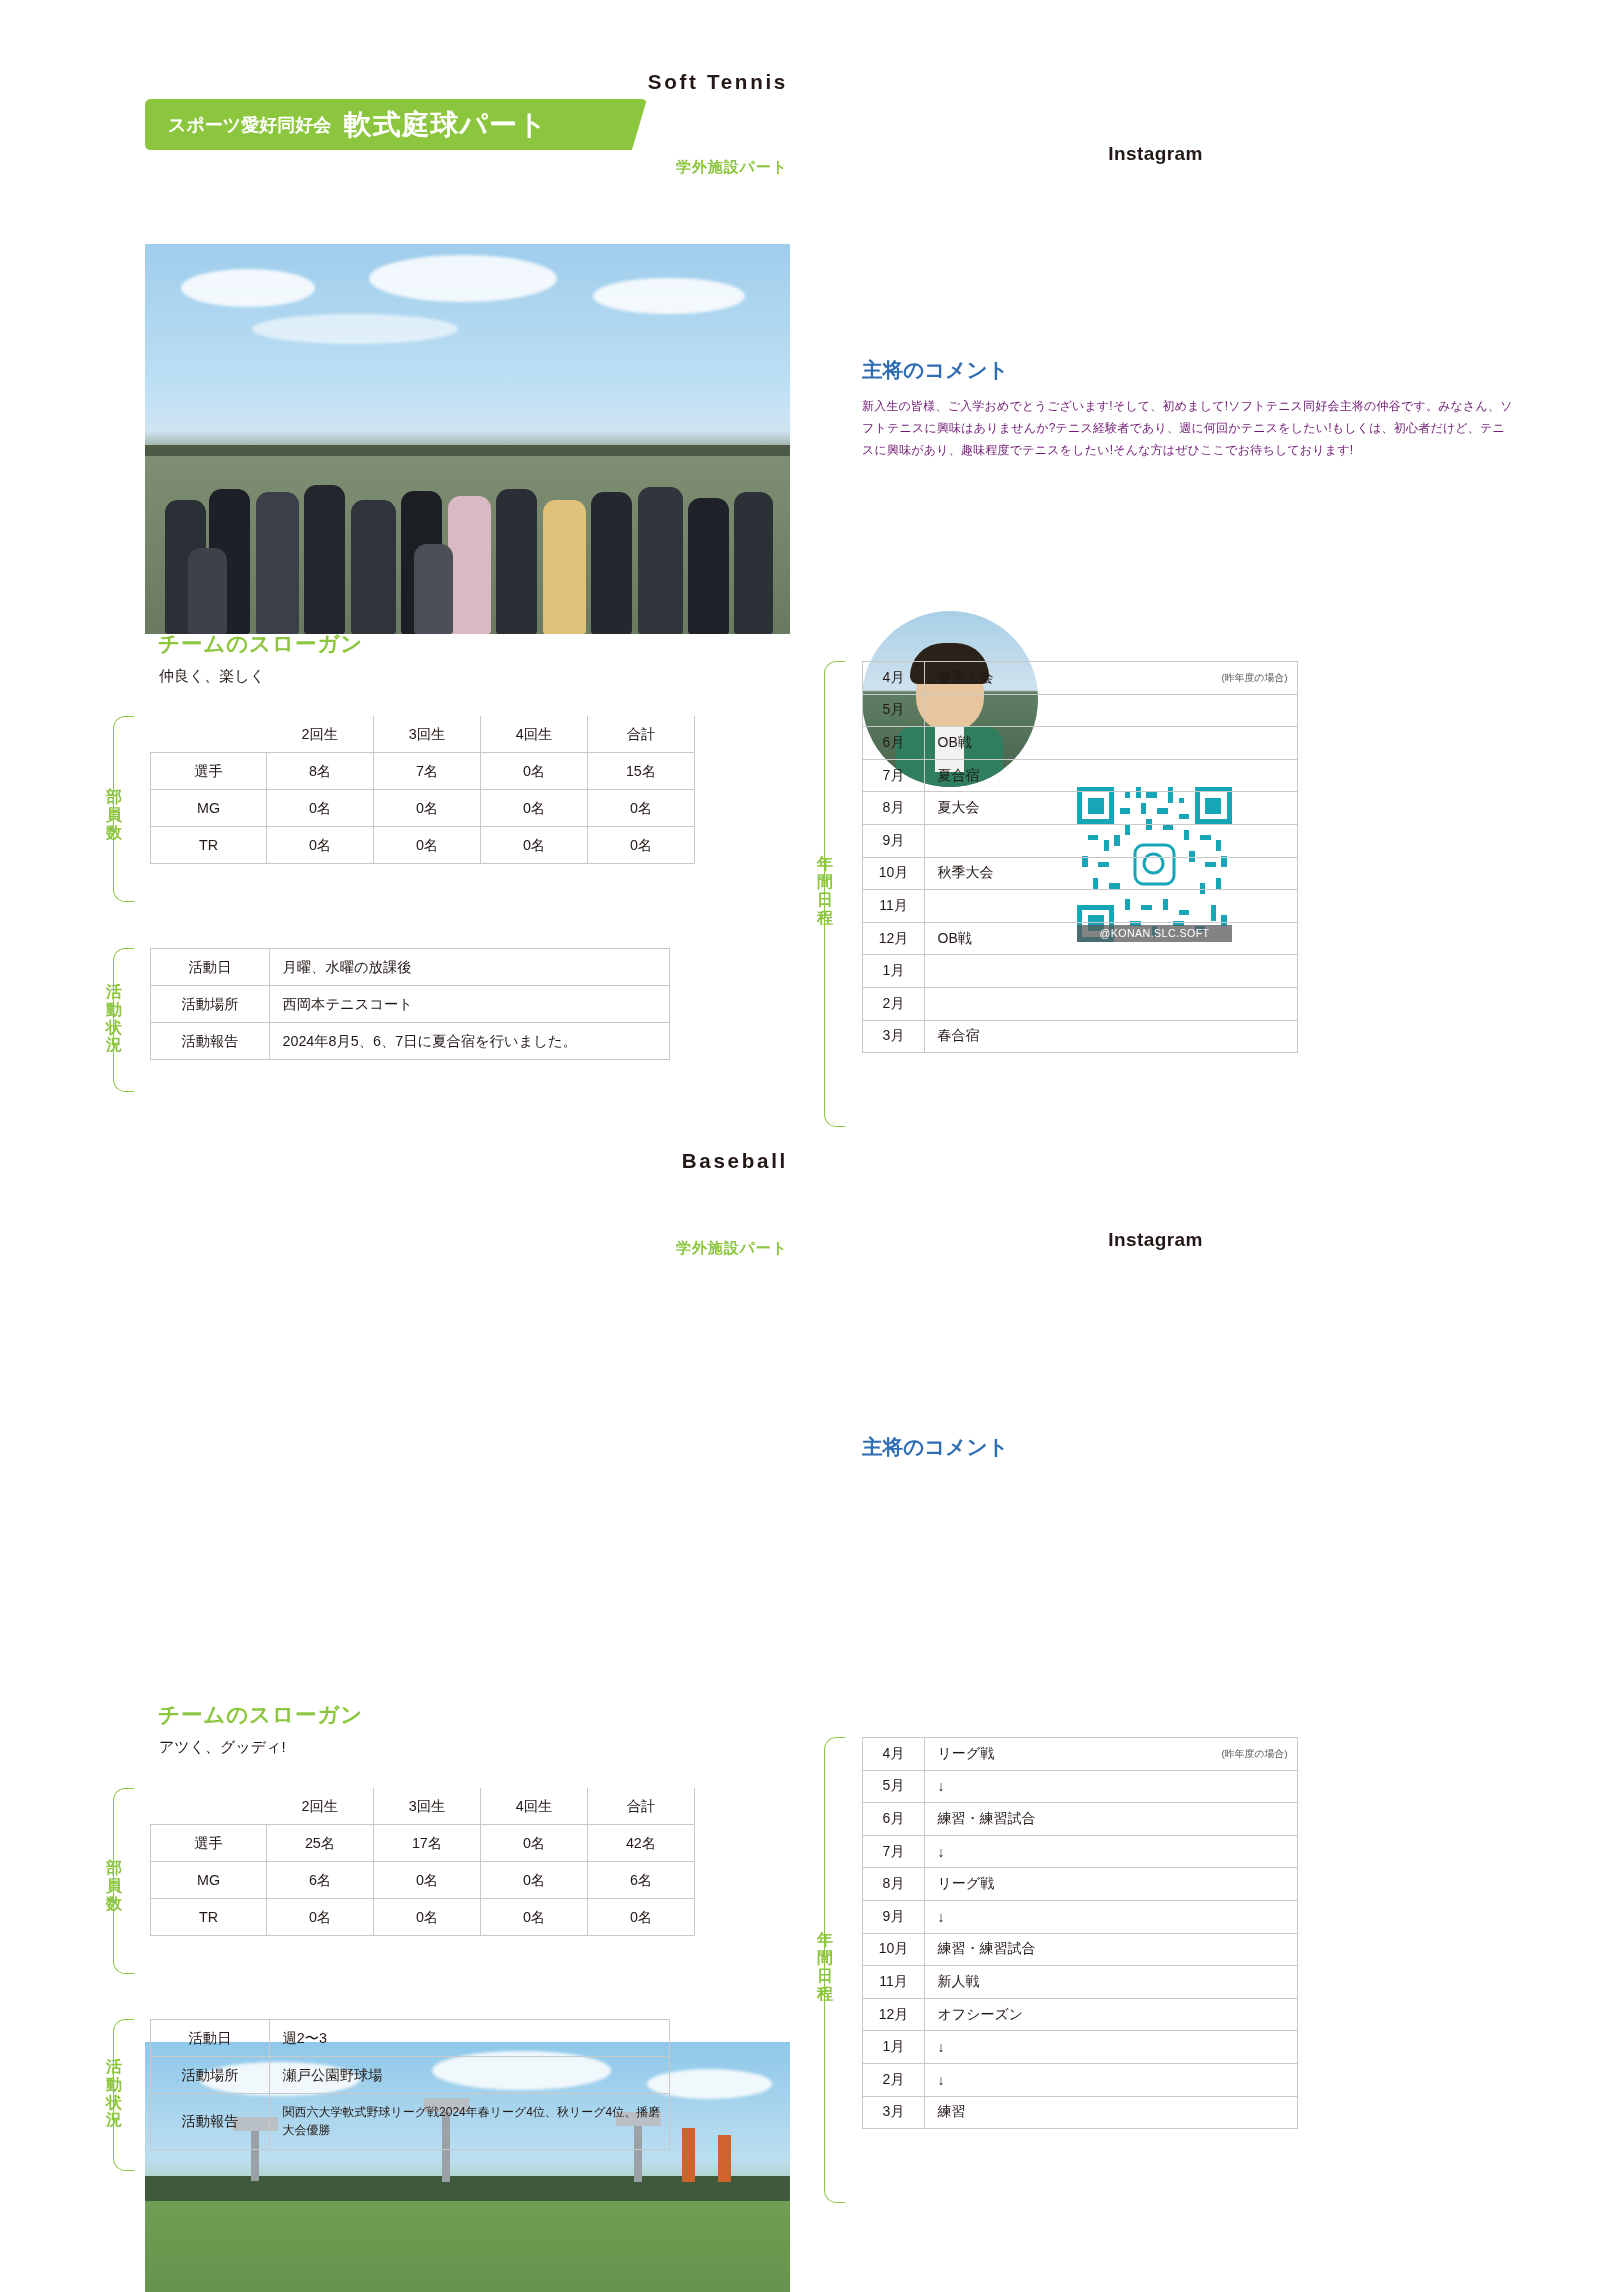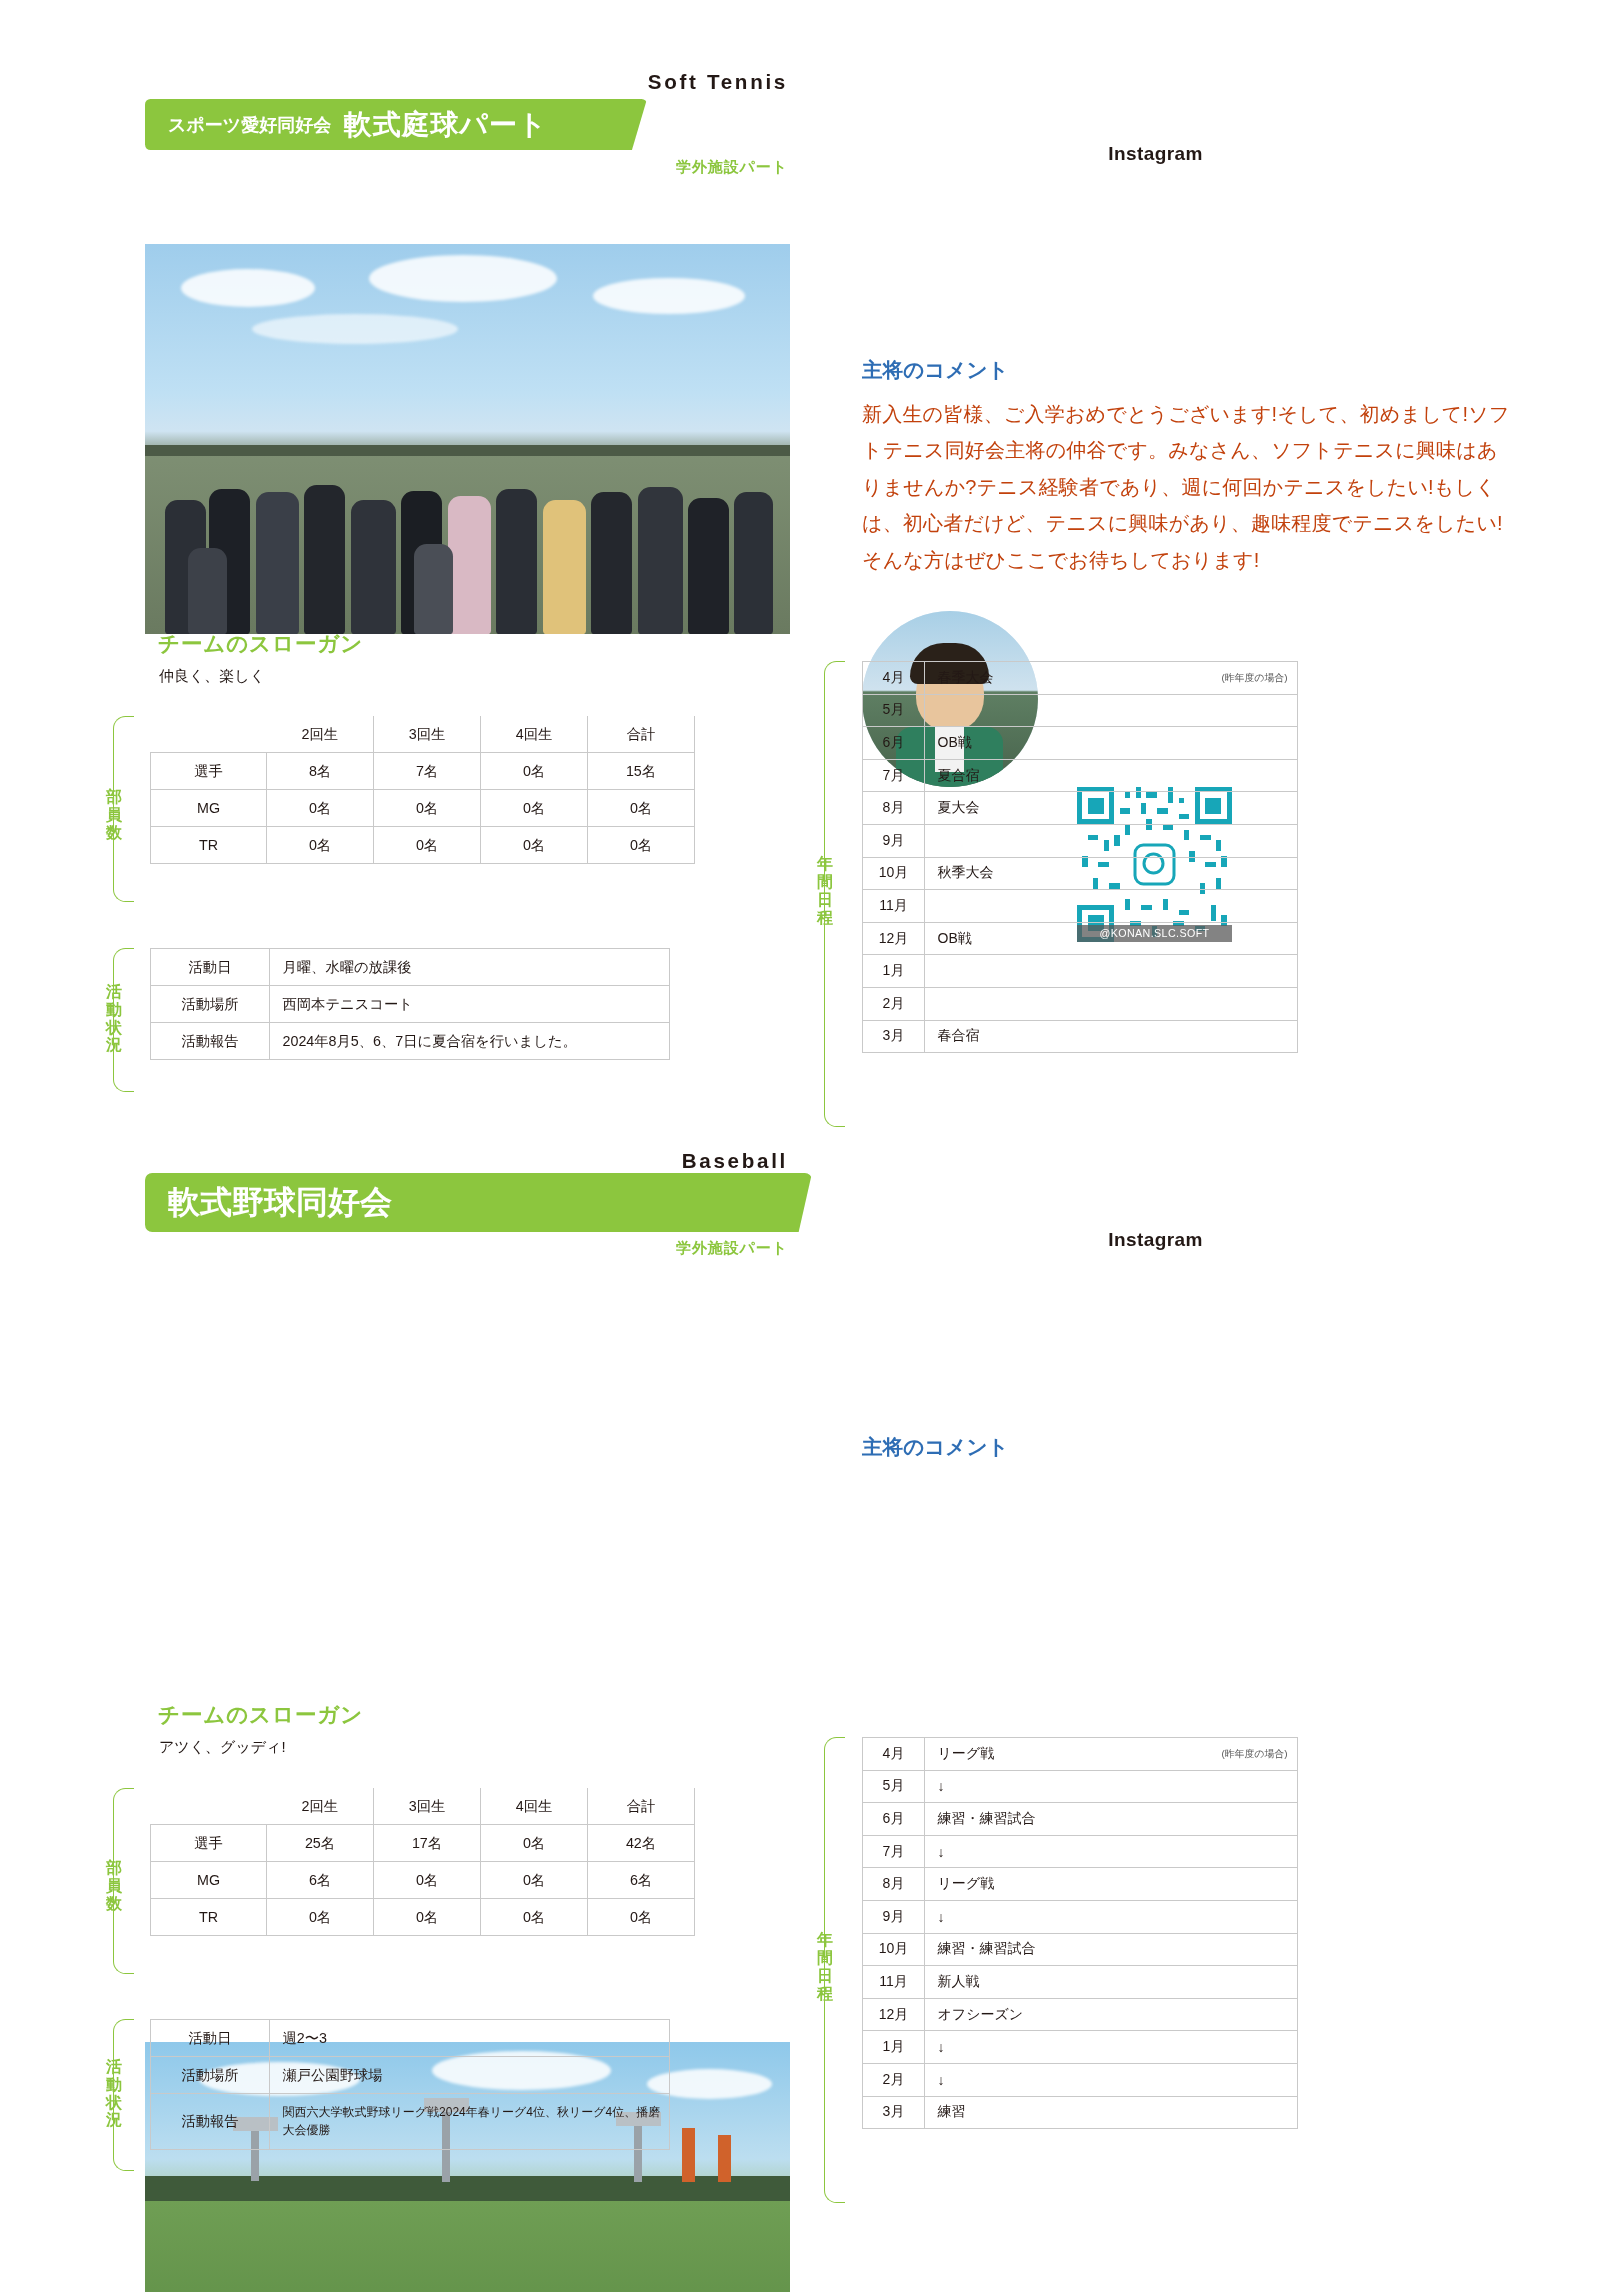--- a/index.html
+++ b/index.html
@@ -73,21 +73,21 @@
   .qr-box{position:relative;}
   .qr-handle{
     font-size:10.7px;color:#fff;background:rgba(90,90,90,.75);
     text-align:center;padding:2.7px 0;letter-spacing:0.4px;
     position:absolute;left:0;right:0;bottom:0;margin-top:40px;
   }
 
   
   .comment-title{font-size:20.6px;font-weight:bold;color:#2e6db4;}
   .comment-body{
-    font-size:20px;line-height:1.82;color:#c2410c;letter-spacing:0.2px;
+    font-size:12px;line-height:1.82;color:#701a75;letter-spacing:0.2px;
   }
 
   
   .slogan-title{font-size:21.5px;font-weight:bold;color:#8cc63e;letter-spacing:0.9px;}
   .slogan-text{font-size:15px;color:#231815;}
 
   
   table{border-collapse:collapse;}
   .members td,.members th{
     border:0.9px solid #c9c9c9;font-size:14.3px;text-align:center;color:#231815;
@@ -357,23 +357,20 @@
         </tr>
     <tr>
           <td class="m">3月</td>
           <td class="e">春合宿</td>
         </tr>
   </tbody>
     </table>
 
   <div class="abs eng-title" style="left:358px;top:1149px;width:430px;">Baseball</div>
 
-  <div class="abs banner2" style="left:145px;top:1173px;">
-    <span class="main">軟式野球同好会</span>
-  </div>
   <div class="abs facility" style="left:376px;top:1239px;width:412px;">学外施設パート</div>
 
   <div class="abs photo field" style="left:145px;top:1270px;width:645px;height:390px;">
     <div class="cloud" style="left:54px;top:19.7px;width:161px;height:34px;"></div>
     <div class="cloud" style="left:287px;top:9px;width:179px;height:39px;"></div>
     <div class="cloud" style="left:502px;top:27px;width:125px;height:30px;"></div>
     <div style="position:absolute;left:0;right:0;top:134px;height:25px;background:#3f5a3a;"></div>
     <div style="position:absolute;left:0;right:0;top:159px;bottom:0;background:linear-gradient(#6f9e54,#55863f);"></div>
     <div style="position:absolute;left:106px;top:82px;width:8px;height:57px;background:#9aa2a8;"></div>
     <div style="position:absolute;left:297px;top:63px;width:8px;height:77px;background:#9aa2a8;"></div>

